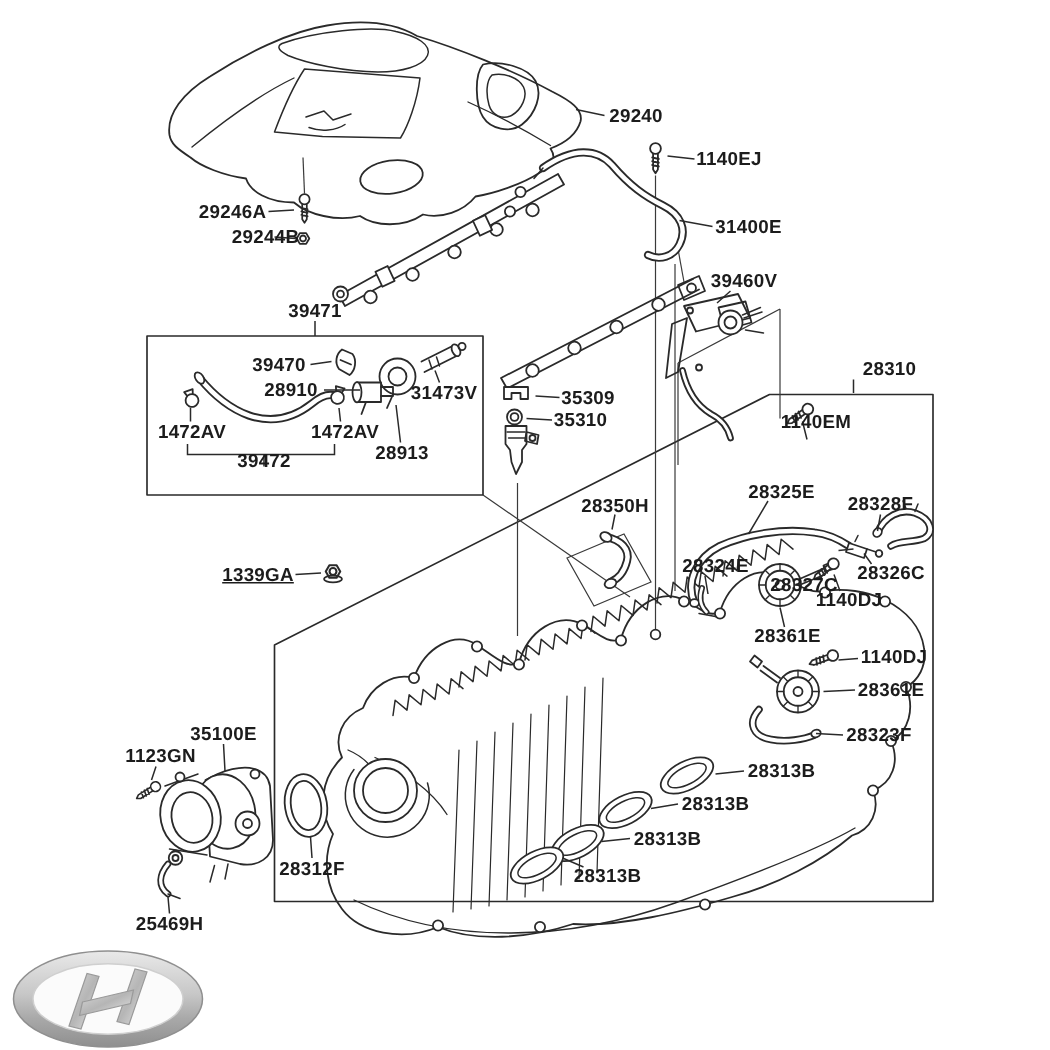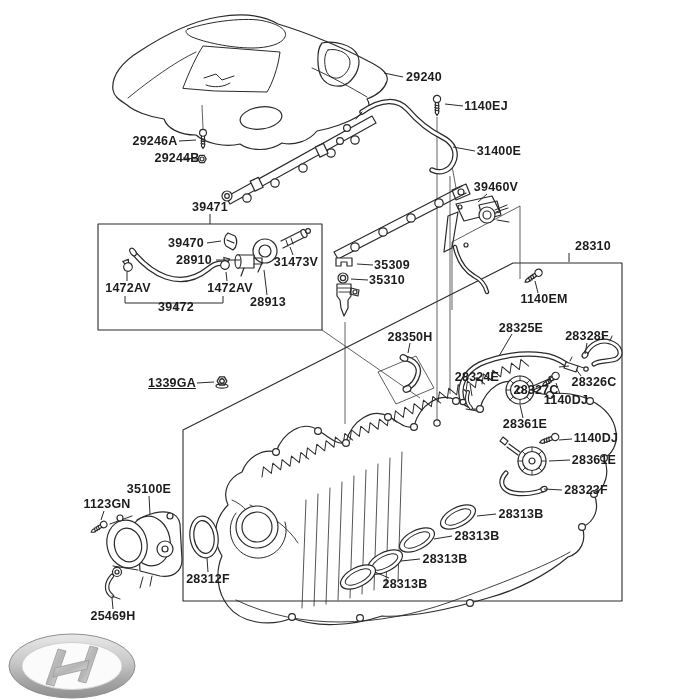--- a/index.html
+++ b/index.html
@@ -345,21 +345,21 @@
       <div class="part-label" style="left: 186px; top: 243px;">39470</div>
       <div class="part-label" style="left: 194px; top: 260px;">28910</div>
       <div class="part-label" style="left: 296px; top: 262px;">31473V</div>
       <div class="part-label" style="left: 128px; top: 288px;">1472AV</div>
       <div class="part-label" style="left: 230px; top: 288px;">1472AV</div>
       <div class="part-label" style="left: 268px; top: 302px;">28913</div>
       <div class="part-label" style="left: 176px; top: 307px;">39472</div>
       <div class="part-label" style="left: 392px; top: 265px;">35309</div>
       <div class="part-label" style="left: 387px; top: 280px;">35310</div>
       <div class="part-label" style="left: 569px; top: 246px; margin-left: 24px;">28310</div>
-      <div class="part-label" style="left: 544px; top: 299px;">1140EM</div>
+      <div class="part-label" style="left: 544px; top: 281px;">1140EM</div>
       <div class="part-label" style="left: 410px; top: 337px;">28350H</div>
       <div class="part-label" style="left: 521px; top: 328px;">28325E</div>
       <div class="part-label" style="left: 587px; top: 336px; text-align: right;">28328F</div>
       <div class="part-label" style="left: 536px; top: 367px; margin-top: 23px;">28327C</div>
       <div class="part-label" style="left: 594px; top: 382px;">28326C</div>
       <div class="part-label" style="left: 477px; top: 377px;">28324E</div>
       <div class="part-label" style="left: 566px; top: 400px;">1140DJ</div>
       <div class="part-label" style="left: 525px; top: 424px;">28361E</div>
       <div class="part-label" style="left: 596px; top: 438px;">1140DJ</div>
       <div class="part-label" style="left: 594px; top: 460px;">28361E</div>

